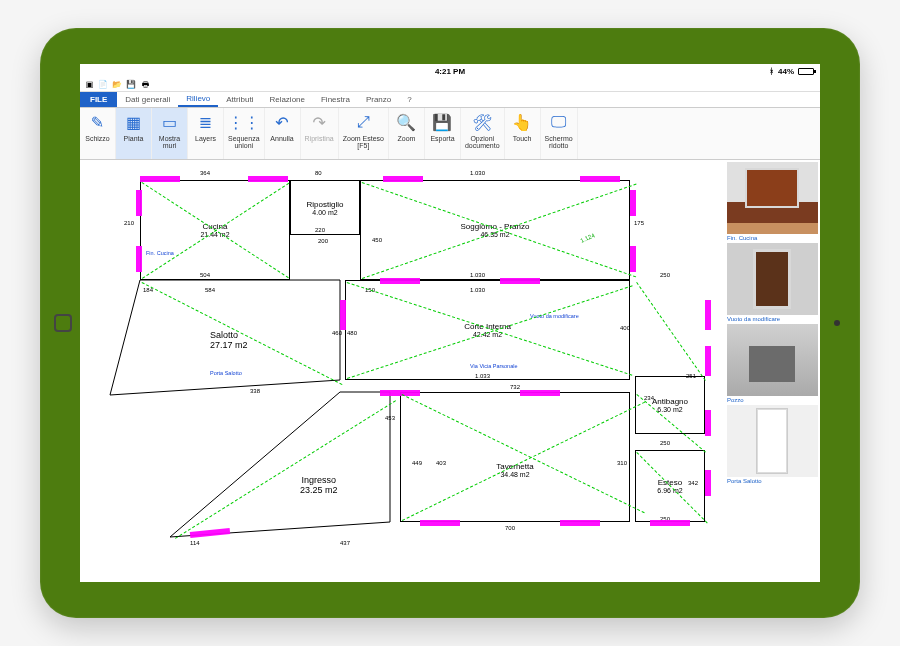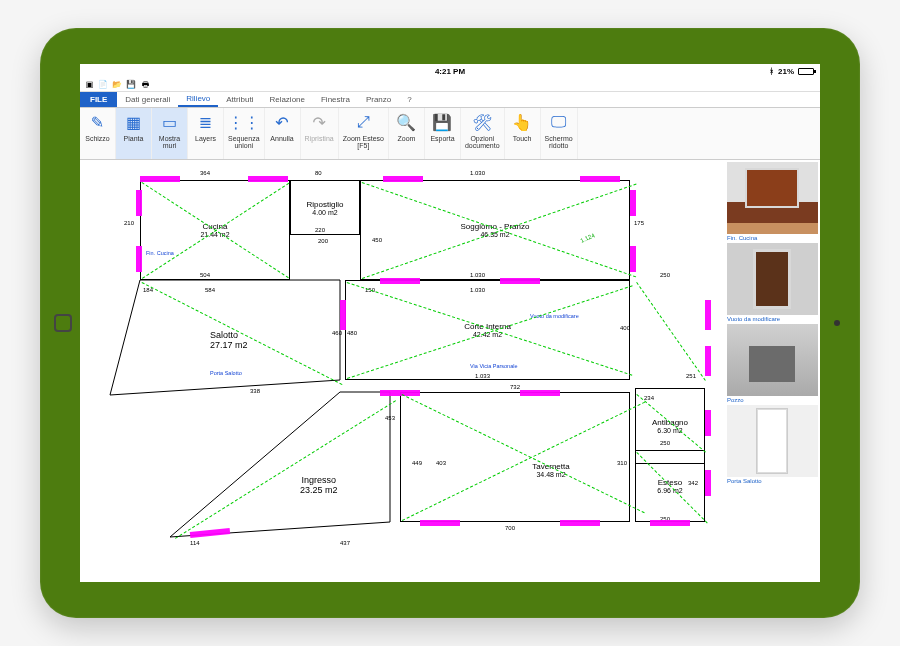--- a/index.html
+++ b/index.html
@@ -214,21 +214,21 @@
   <div class="home-button"></div>
   <div class="camera"></div>
 
   <div class="screen">
 
     <div class="status-bar">
       <span></span>
       <span class="status-center">4:21 PM</span>
       <span class="status-right">
         <span>ᚼ</span>
-        <span>21%</span>
+        <span>44%</span>
         <span class="battery"><span class="battery-fill"></span></span>
       </span>
     </div>
 
     <div class="title-row">
       <span class="qa-icon">▣</span>
       <span class="qa-icon">📄</span>
       <span class="qa-icon">📂</span>
       <span class="qa-icon">💾</span>
       <span class="qa-icon">🖶</span>
@@ -344,27 +344,27 @@
 
         <svg style="position:absolute; left:90px; top:232px; width:225px; height:150px; overflow:visible;">
           <polygon points="170,0 220,0 220,130 0,145" fill="none" stroke="#000" stroke-width="1"></polygon>
         </svg>
         <div style="position:absolute; left:220px; top:315px; text-align:center;">
           <div class="rname">Ingresso</div>
           <div class="rarea">23.25 m2</div>
         </div>
 
         <div class="room" style="left:320px; top:232px; width:230px; height:130px;">
-          <div class="room-label" style="top:60%;margin-left:36px;">
+          <div class="room-label" style="top:60%;">
             <div class="rname">Tavernetta</div>
             <div class="rarea">34.48 m2</div>
           </div>
         </div>
 
-        <div class="room" style="left:555px; top:228px; width:70px; height:76px;">
+        <div class="room" style="left:555px; top:216px; width:70px; height:58px;">
           <div class="room-label">
             <div class="rname">Antibagno</div>
             <div class="rarea">6.30 m2</div>
           </div>
         </div>
         <div class="room" style="left:555px; top:290px; width:70px; height:72px;">
           <div class="room-label">
             <div class="rname">Esteso</div>
             <div class="rarea">6.96 m2</div>
           </div>

